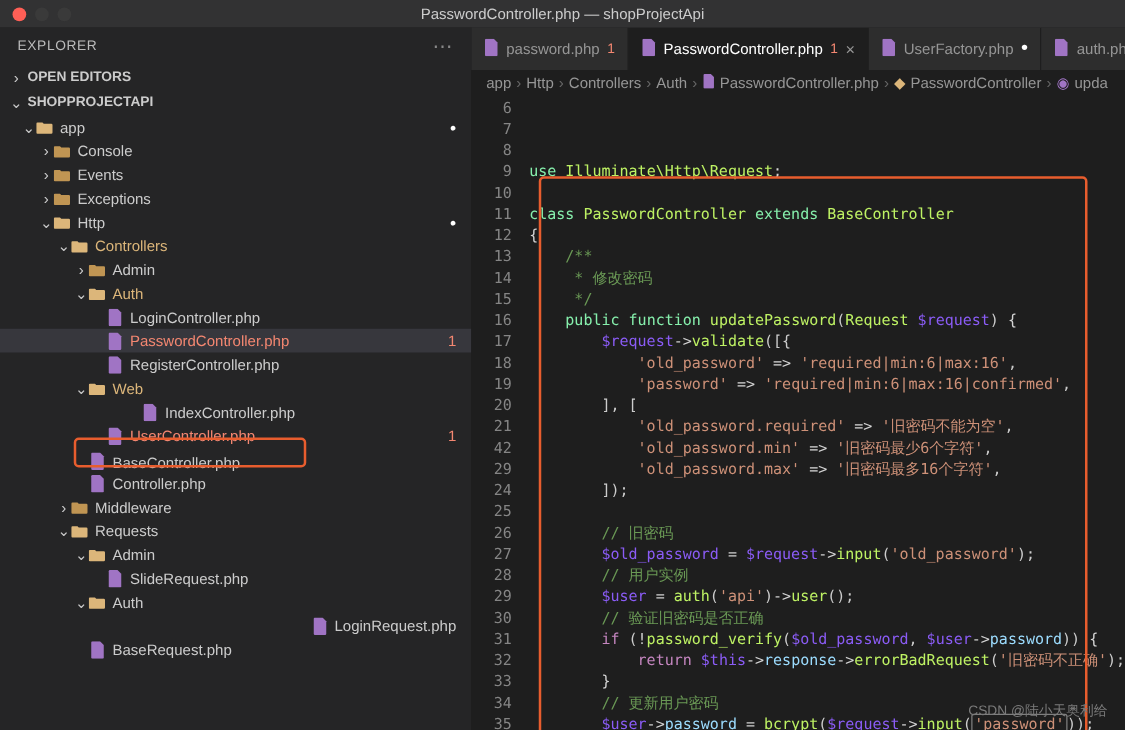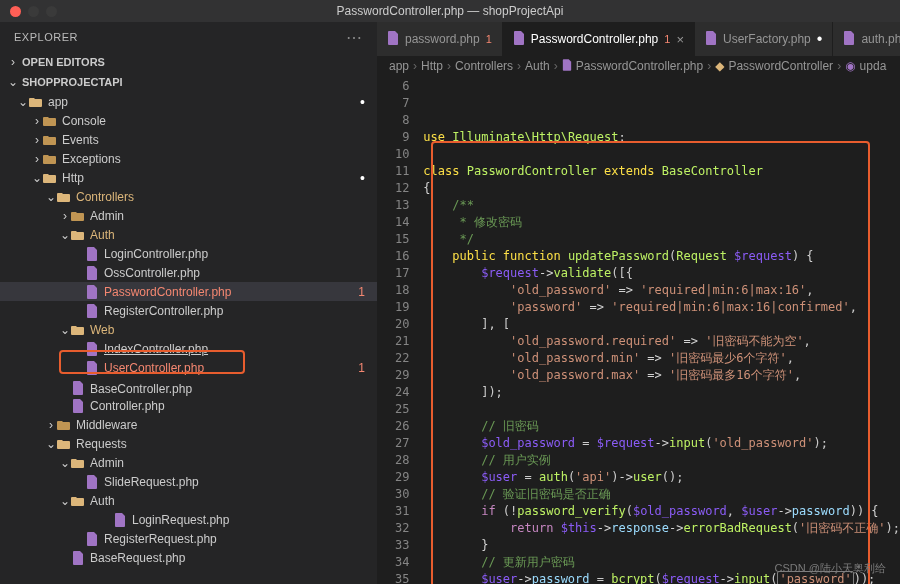--- a/index.html
+++ b/index.html
@@ -46,21 +46,21 @@
   .crumbs{display:flex;align-items:center;gap:4px;height:20px;padding:0 12px;color:#969696;font-family:-apple-system,sans-serif;font-size:12px;white-space:nowrap;overflow:hidden}
   .crumbs .sep{color:#666}
   .crumbs .ico-y{color:#dcb67a}
   .crumbs .ico-p{color:#a074c4}
   
   
   .code-wrap{flex:1;display:flex;overflow:hidden;position:relative}
   .gutter{width:45px;text-align:right;color:#858585;padding-right:14px;line-height:17px;font-size:12px;padding-top:2px;user-select:none}
   .code{flex:1;line-height:17px;font-size:12px;white-space:pre;position:relative;padding-top:2px}
   .hl-box{position:absolute;border:2px solid #e85d2e;border-radius:4px;pointer-events:none}
-  .kw{color:#fde047}
+  .kw{color:#86efac}
   .kw2{color:#c586c0}
   .cls{color:#bef264}
   .fn{color:#bef264}
   .var{color:#8b5cf6}
   .str{color:#ce9178}
   .cmt{color:#6a9955}
   .op{color:#d4d4d4}
   .prop{color:#9cdcfe}
   .cursor-box{border:1px solid #7f7f7f;border-radius:2px;padding:0 1px}
   
@@ -169,29 +169,20 @@
         </div>
         <div class="node" style="padding-left: 74px;">
           <span class="chev"></span>
           <span class="icon">
             <svg width="12" height="14" viewBox="0 0 12 14">
               <path fill="#a074c4" d="M2 0h6l3 3v10a1 1 0 01-1 1H2a1 1 0 01-1-1V1a1 1 0 011-1z"></path>
             </svg>
           </span>
           <span class="c-text">LoginController.php</span>
         </div>
-        <div class="node" style="padding-left: 74px;">
-          <span class="chev"></span>
-          <span class="icon">
-            <svg width="12" height="14" viewBox="0 0 12 14">
-              <path fill="#a074c4" d="M2 0h6l3 3v10a1 1 0 01-1 1H2a1 1 0 01-1-1V1a1 1 0 011-1z"></path>
-            </svg>
-          </span>
-          <span class="c-text">OssController.php</span>
-        </div>
         <div class="node active" style="padding-left: 74px;">
           <span class="chev"></span>
           <span class="icon">
             <svg width="12" height="14" viewBox="0 0 12 14">
               <path fill="#a074c4" d="M2 0h6l3 3v10a1 1 0 01-1 1H2a1 1 0 01-1-1V1a1 1 0 011-1z"></path>
             </svg>
           </span>
           <span class="c-text-e">PasswordController.php</span>
           <span class="err-num">1</span>
         </div>
@@ -206,21 +197,21 @@
         </div>
         <div class="node" style="padding-left: 60px;">
           <span class="chev">⌄</span>
           <span class="icon">
             <svg width="14" height="12" viewBox="0 0 14 12">
               <path fill="#dcb67a" d="M1 2h4l1 1h6a1 1 0 011 1v6a1 1 0 01-1 1H1a1 1 0 01-1-1V3a1 1 0 011-1z"></path>
             </svg>
           </span>
           <span class="c-text-o">Web</span>
         </div>
-        <div class="node" style="padding-left: 74px; text-decoration: underline;">
+        <div class="node" style="padding-left: 102px;">
           <span class="chev"></span>
           <span class="icon">
             <svg width="12" height="14" viewBox="0 0 12 14">
               <path fill="#a074c4" d="M2 0h6l3 3v10a1 1 0 01-1 1H2a1 1 0 01-1-1V1a1 1 0 011-1z"></path>
             </svg>
           </span>
           <span class="c-text">IndexController.php</span>
         </div>
         <div class="node" style="padding-left: 74px;">
           <span class="chev"></span>
@@ -288,37 +279,28 @@
         </div>
         <div class="node" style="padding-left: 60px;">
           <span class="chev">⌄</span>
           <span class="icon">
             <svg width="14" height="12" viewBox="0 0 14 12">
               <path fill="#dcb67a" d="M1 2h4l1 1h6a1 1 0 011 1v6a1 1 0 01-1 1H1a1 1 0 01-1-1V3a1 1 0 011-1z"></path>
             </svg>
           </span>
           <span class="c-text">Auth</span>
         </div>
-        <div class="node" style="padding-left: 102px;">
+        <div class="node" style="padding-left: 102px; justify-content: flex-end;">
           <span class="chev"></span>
           <span class="icon">
             <svg width="12" height="14" viewBox="0 0 12 14">
               <path fill="#a074c4" d="M2 0h6l3 3v10a1 1 0 01-1 1H2a1 1 0 01-1-1V1a1 1 0 011-1z"></path>
             </svg>
           </span>
           <span class="c-text">LoginRequest.php</span>
-        </div>
-        <div class="node" style="padding-left: 74px;">
-          <span class="chev"></span>
-          <span class="icon">
-            <svg width="12" height="14" viewBox="0 0 12 14">
-              <path fill="#a074c4" d="M2 0h6l3 3v10a1 1 0 01-1 1H2a1 1 0 01-1-1V1a1 1 0 011-1z"></path>
-            </svg>
-          </span>
-          <span class="c-text">RegisterRequest.php</span>
         </div>
         <div class="node" style="padding-left: 60px;">
           <span class="chev"></span>
           <span class="icon">
             <svg width="12" height="14" viewBox="0 0 12 14">
               <path fill="#a074c4" d="M2 0h6l3 3v10a1 1 0 01-1 1H2a1 1 0 01-1-1V1a1 1 0 011-1z"></path>
             </svg>
           </span>
           <span class="c-text">BaseRequest.php</span>
         </div>
@@ -388,21 +370,21 @@
           <div>12</div>
           <div>13</div>
           <div>14</div>
           <div>15</div>
           <div>16</div>
           <div>17</div>
           <div>18</div>
           <div>19</div>
           <div>20</div>
           <div>21</div>
-          <div>22</div>
+          <div>42</div>
           <div>29</div>
           <div>24</div>
           <div>25</div>
           <div>26</div>
           <div>27</div>
           <div>28</div>
           <div>29</div>
           <div>30</div>
           <div>31</div>
           <div>32</div>

